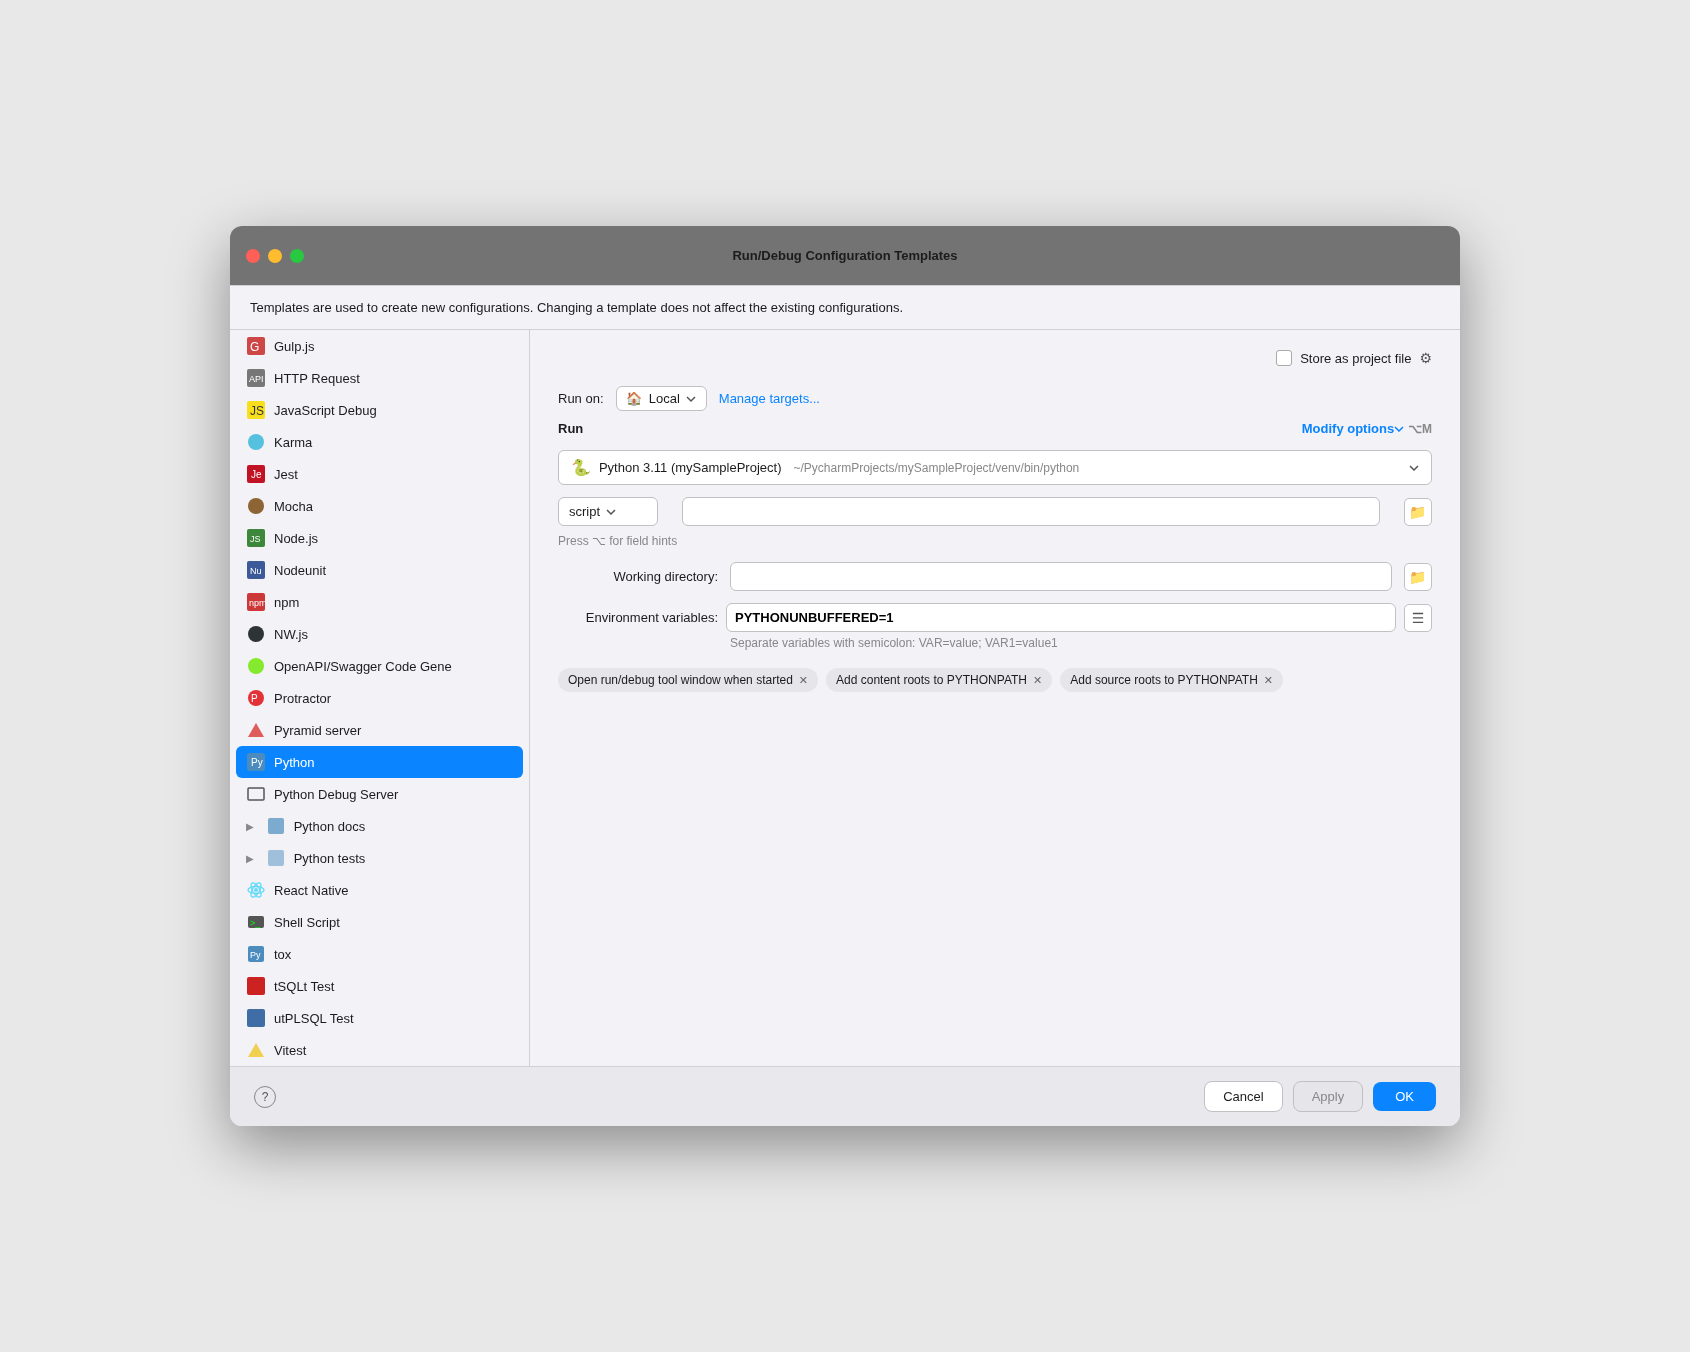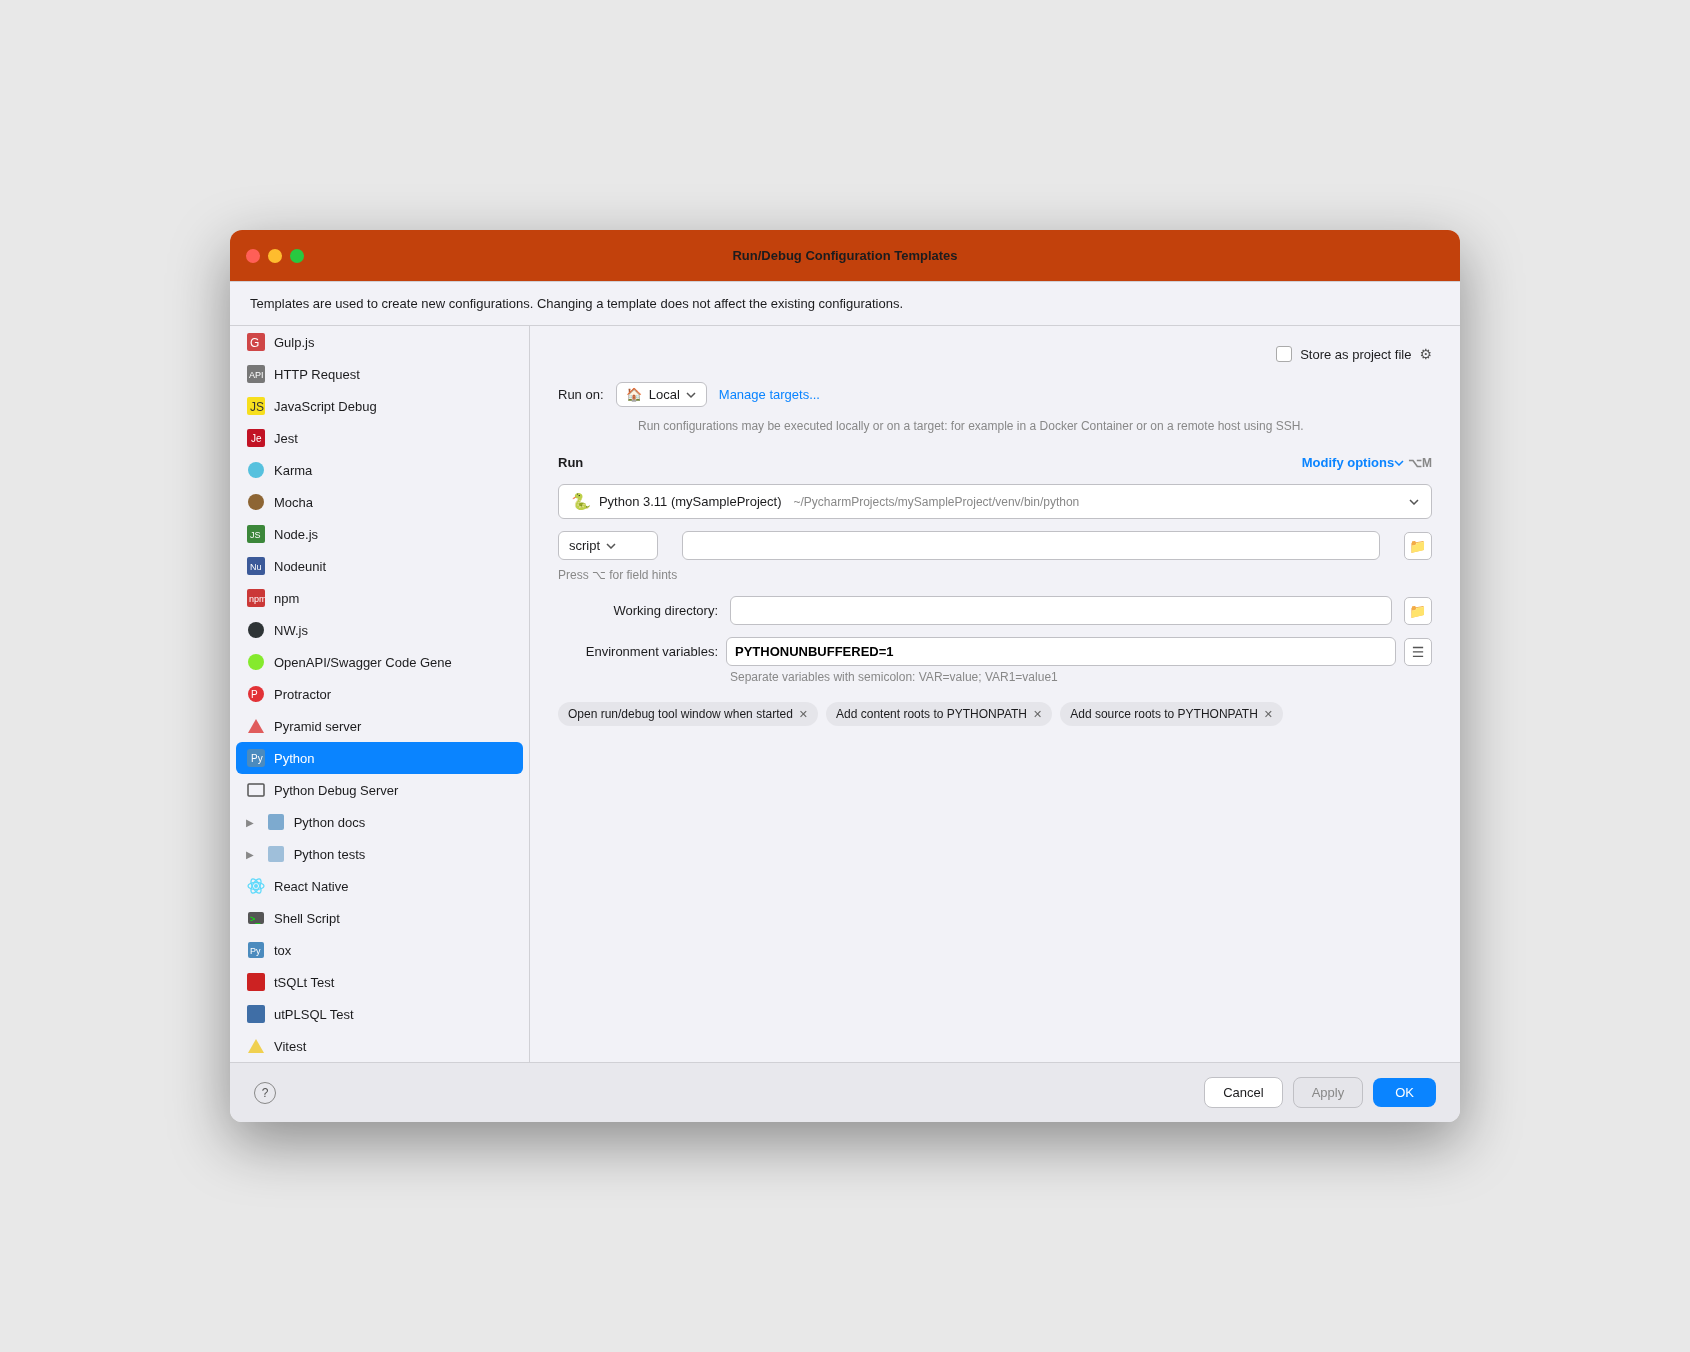--- a/index.html
+++ b/index.html
@@ -15,22 +15,22 @@
     .window {
       width: 1230px;
       background: #f2f2f7;
       border-radius: 12px;
       box-shadow: 0 20px 60px rgba(0,0,0,0.4);
       overflow: hidden;
       display: flex;
       flex-direction: column;
     }
     .titlebar {
-      background: #c2410c;
-      height: 52px;
+      background: #737373;
+      height: 60px;
       display: flex;
       align-items: center;
       justify-content: center;
       position: relative;
       border-bottom: 1px solid #d0d0d5;
       flex-shrink: 0;
     }
     .titlebar-buttons {
       position: absolute;
       left: 16px;
@@ -359,33 +359,33 @@
               <svg width="18" height="18" viewBox="0 0 18 18">
                 <rect width="18" height="18" rx="2" fill="#f7df1e"></rect>
                 <text x="3" y="14" font-size="12" fill="#333">JS</text>
               </svg>
             </span>
             <span>JavaScript Debug</span>
           </div>
           <div class="sidebar-item">
             <span class="item-icon">
               <svg width="18" height="18" viewBox="0 0 18 18">
+                <circle cx="9" cy="9" r="8" fill="#56c1de"></circle>
+              </svg>
+            </span>
+            <span>Karma</span>
+          </div>
+          <div class="sidebar-item">
+            <span class="item-icon">
+              <svg width="18" height="18" viewBox="0 0 18 18">
                 <rect width="18" height="18" rx="2" fill="#c21325"></rect>
                 <text x="4" y="13" font-size="10" fill="white">Je</text>
               </svg>
             </span>
             <span>Jest</span>
-          </div>
-          <div class="sidebar-item">
-            <span class="item-icon">
-              <svg width="18" height="18" viewBox="0 0 18 18">
-                <circle cx="9" cy="9" r="8" fill="#56c1de"></circle>
-              </svg>
-            </span>
-            <span>Karma</span>
           </div>
           <div class="sidebar-item">
             <span class="item-icon">
               <svg width="18" height="18" viewBox="0 0 18 18">
                 <circle cx="9" cy="9" r="8" fill="#8d6534"></circle>
               </svg>
             </span>
             <span>Mocha</span>
           </div>
           <div class="sidebar-item">
@@ -550,24 +550,20 @@
       <div class="run-on-row">
         <span class="run-on-label">Run on:</span>
         <button class="dropdown-btn">
           <span>🏠</span>
           <span>Local</span>
           <svg viewBox="0 0 10 6" fill="none" stroke="#555" stroke-width="1.5">
               <path d="M1 1l4 4 4-4"></path>
             </svg>
         </button>
         <a class="manage-targets-link">Manage targets...</a>
-      </div>
-      <div class="run-on-description">
-        <span>Run configurations may be executed locally or on a target: for
-example in a Docker Container or on a remote host using SSH.</span>
       </div>
 
       <div class="section-header">
         <span class="section-title">Run</span>
         <button class="modify-options-btn">
           <span>Modify options</span>
           <svg viewBox="0 0 10 6" fill="none" stroke="#0a84ff" stroke-width="1.5" width="10" height="6">
               <path d="M1 1l4 4 4-4"></path>
             </svg>
           <span class="shortcut-hint">⌥M</span>

